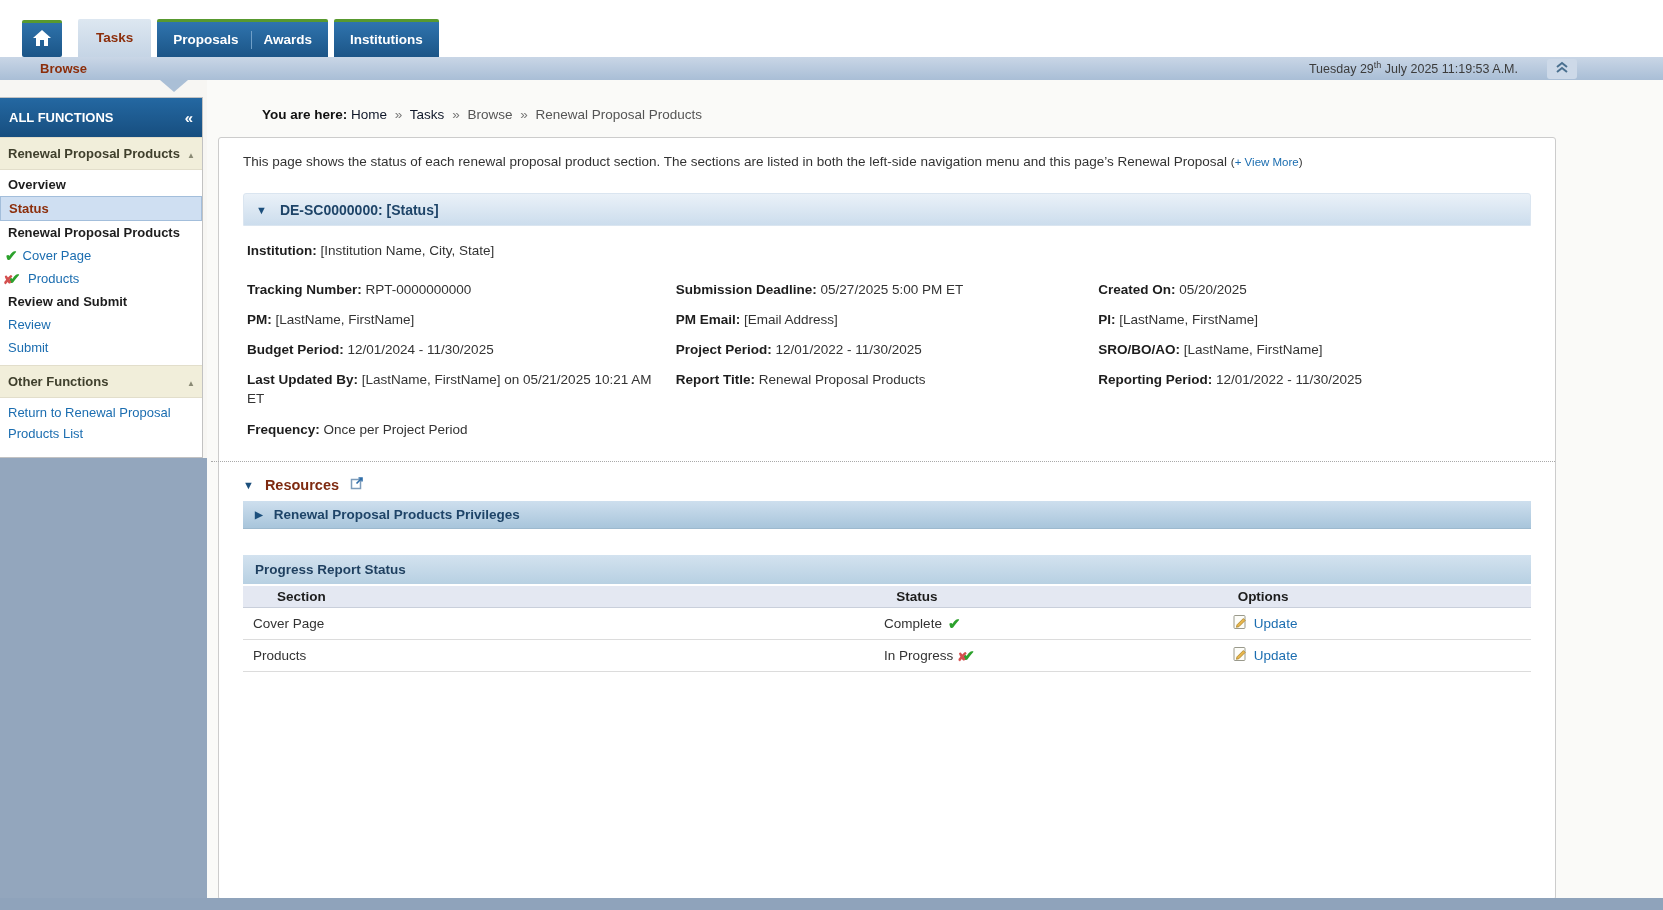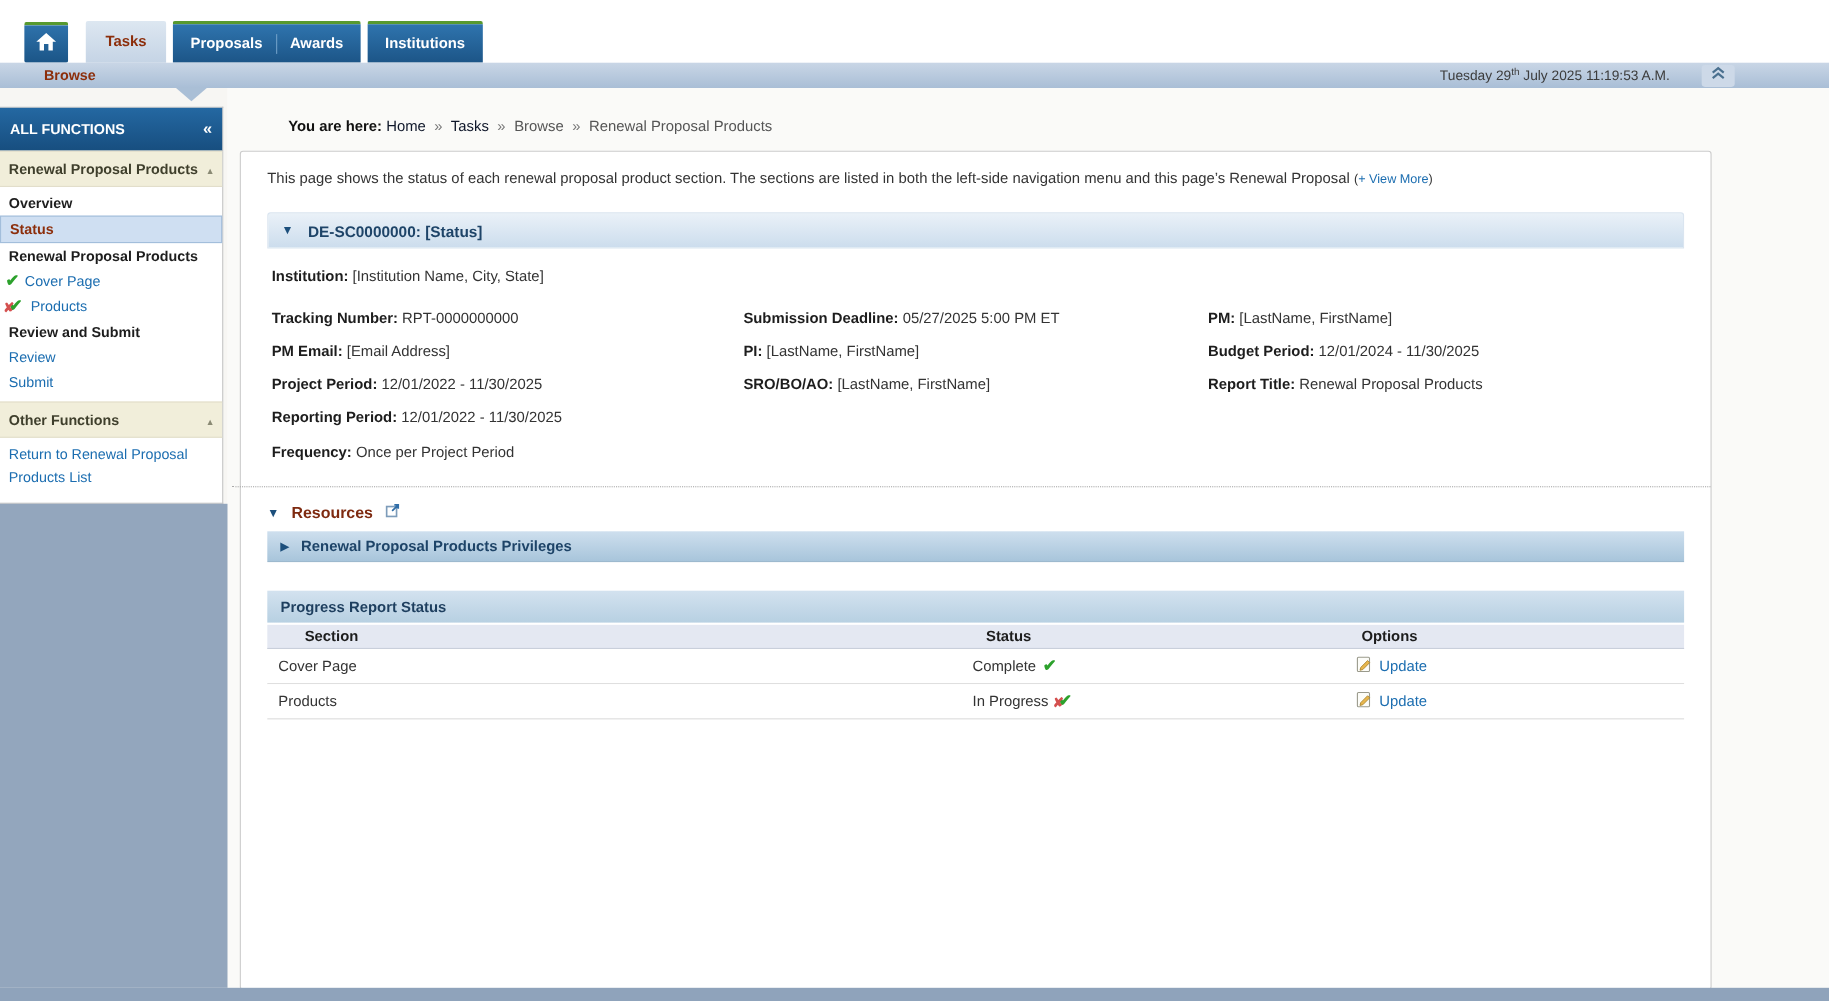--- a/index.html
+++ b/index.html
@@ -258,26 +258,28 @@
           <span>DE-SC0000000: [Status]</span>
         </div>
         <div class="award-body">
           <div class="inst-line">
             <span class="flabel">Institution:</span>
             <span class="fvalue">[Institution Name, City, State]</span>
           </div>
           <div class="fields-grid">
             <div class="fcell"><span class="flabel">Tracking Number:</span> <span class="fvalue">RPT-0000000000</span></div>
             <div class="fcell"><span class="flabel">Submission Deadline:</span> <span class="fvalue">05/27/2025 5:00 PM ET</span></div>
+            <div class="fcell"><span class="flabel">Created On:</span> <span class="fvalue">05/20/2025</span></div>
             <div class="fcell"><span class="flabel">PM:</span> <span class="fvalue">[LastName, FirstName]</span></div>
             <div class="fcell"><span class="flabel">PM Email:</span> <span class="fvalue">[Email Address]</span></div>
             <div class="fcell"><span class="flabel">PI:</span> <span class="fvalue">[LastName, FirstName]</span></div>
             <div class="fcell"><span class="flabel">Budget Period:</span> <span class="fvalue">12/01/2024 - 11/30/2025</span></div>
             <div class="fcell"><span class="flabel">Project Period:</span> <span class="fvalue">12/01/2022 - 11/30/2025</span></div>
             <div class="fcell"><span class="flabel">SRO/BO/AO:</span> <span class="fvalue">[LastName, FirstName]</span></div>
+            <div class="fcell"><span class="flabel">Last Updated By:</span> <span class="fvalue">[LastName, FirstName] on 05/21/2025 10:21 AM ET</span></div>
             <div class="fcell"><span class="flabel">Report Title:</span> <span class="fvalue">Renewal Proposal Products</span></div>
             <div class="fcell"><span class="flabel">Reporting Period:</span> <span class="fvalue">12/01/2022 - 11/30/2025</span></div>
           </div>
           <div class="freq-line">
             <span class="flabel">Frequency:</span>
             <span class="fvalue">Once per Project Period</span>
           </div>
         </div>
       </section>
 

